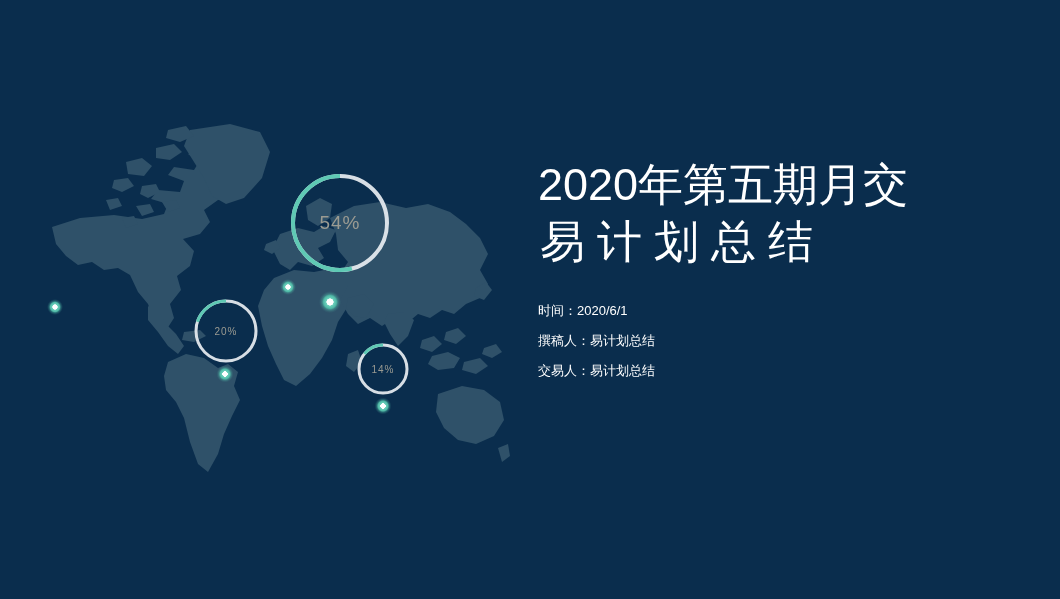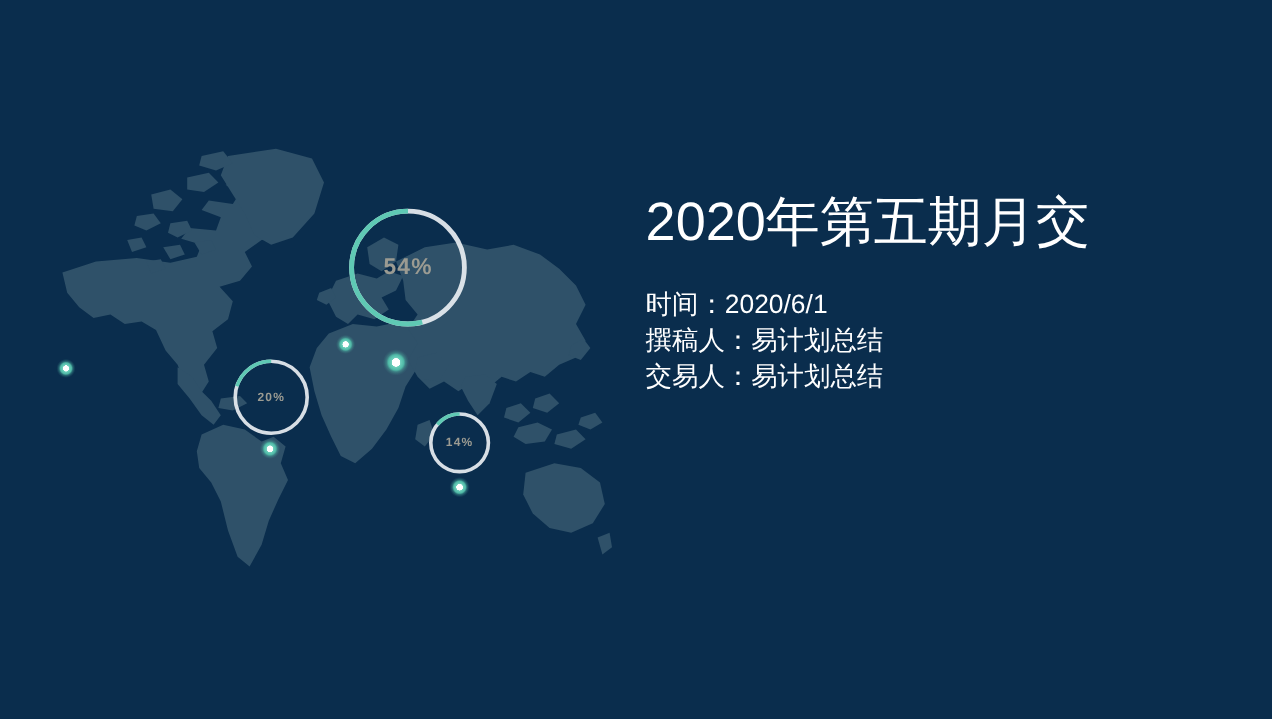--- a/index.html
+++ b/index.html
@@ -33,21 +33,21 @@
     top: 118px;
     width: 492px;
     height: 392px;
   }
   .landmass { fill: #2f5169; }
 
   
   #markers-layer {
     position: absolute;
     left: 0; top: 0;
-    width: 877px; height: 599px; font-weight: bold;
+    width: 877px; height: 599px;
   }
 
   .donut {
     position: absolute;
     transform: translate(-50%, -50%);
   }
   .donut svg { display: block; overflow: visible; }
   .donut-track { fill: none; stroke: #e9eef2; opacity: .92; }
   .donut-value { fill: none; stroke: #5fc9b4; stroke-linecap: butt; }
   .donut-label {
@@ -91,21 +91,21 @@
   }
   .title-line-2 {
     letter-spacing: 12px;
     margin-left: 2px;
   }
   #subtitle-block {
     margin-top: 26px;
   }
   .subtitle-line {
     color: #ffffff;
-    font-size: 22px;
+    font-size: 13px;
     line-height: 30px;
     font-weight: 400;
     white-space: nowrap;
   }
 </style>
 </head>
 <body>
 
 <div id="slide">
 
@@ -205,20 +205,21 @@
       </div>
       <div class="dot" style="left: 55px; top: 307px; width: 16px; height: 16px;"></div>
       <div class="dot" style="left: 288px; top: 287px; width: 16px; height: 16px;"></div>
       <div class="dot" style="left: 330px; top: 302px; width: 22px; height: 22px;"></div>
       <div class="dot" style="left: 225px; top: 374px; width: 17px; height: 17px;"></div>
       <div class="dot" style="left: 383px; top: 406px; width: 17px; height: 17px;"></div>
     </div>
 
   <div id="text-block">
     <div class="title-line title-line-1">2020年第五期月交</div>
+    <div class="title-line title-line-2">易计划总结</div>
 
     <div id="subtitle-block">
       <div class="subtitle-line">时间：2020/6/1</div>
       <div class="subtitle-line">撰稿人：易计划总结</div>
       <div class="subtitle-line">交易人：易计划总结</div>
     </div>
   </div>
 
 </div>
 

